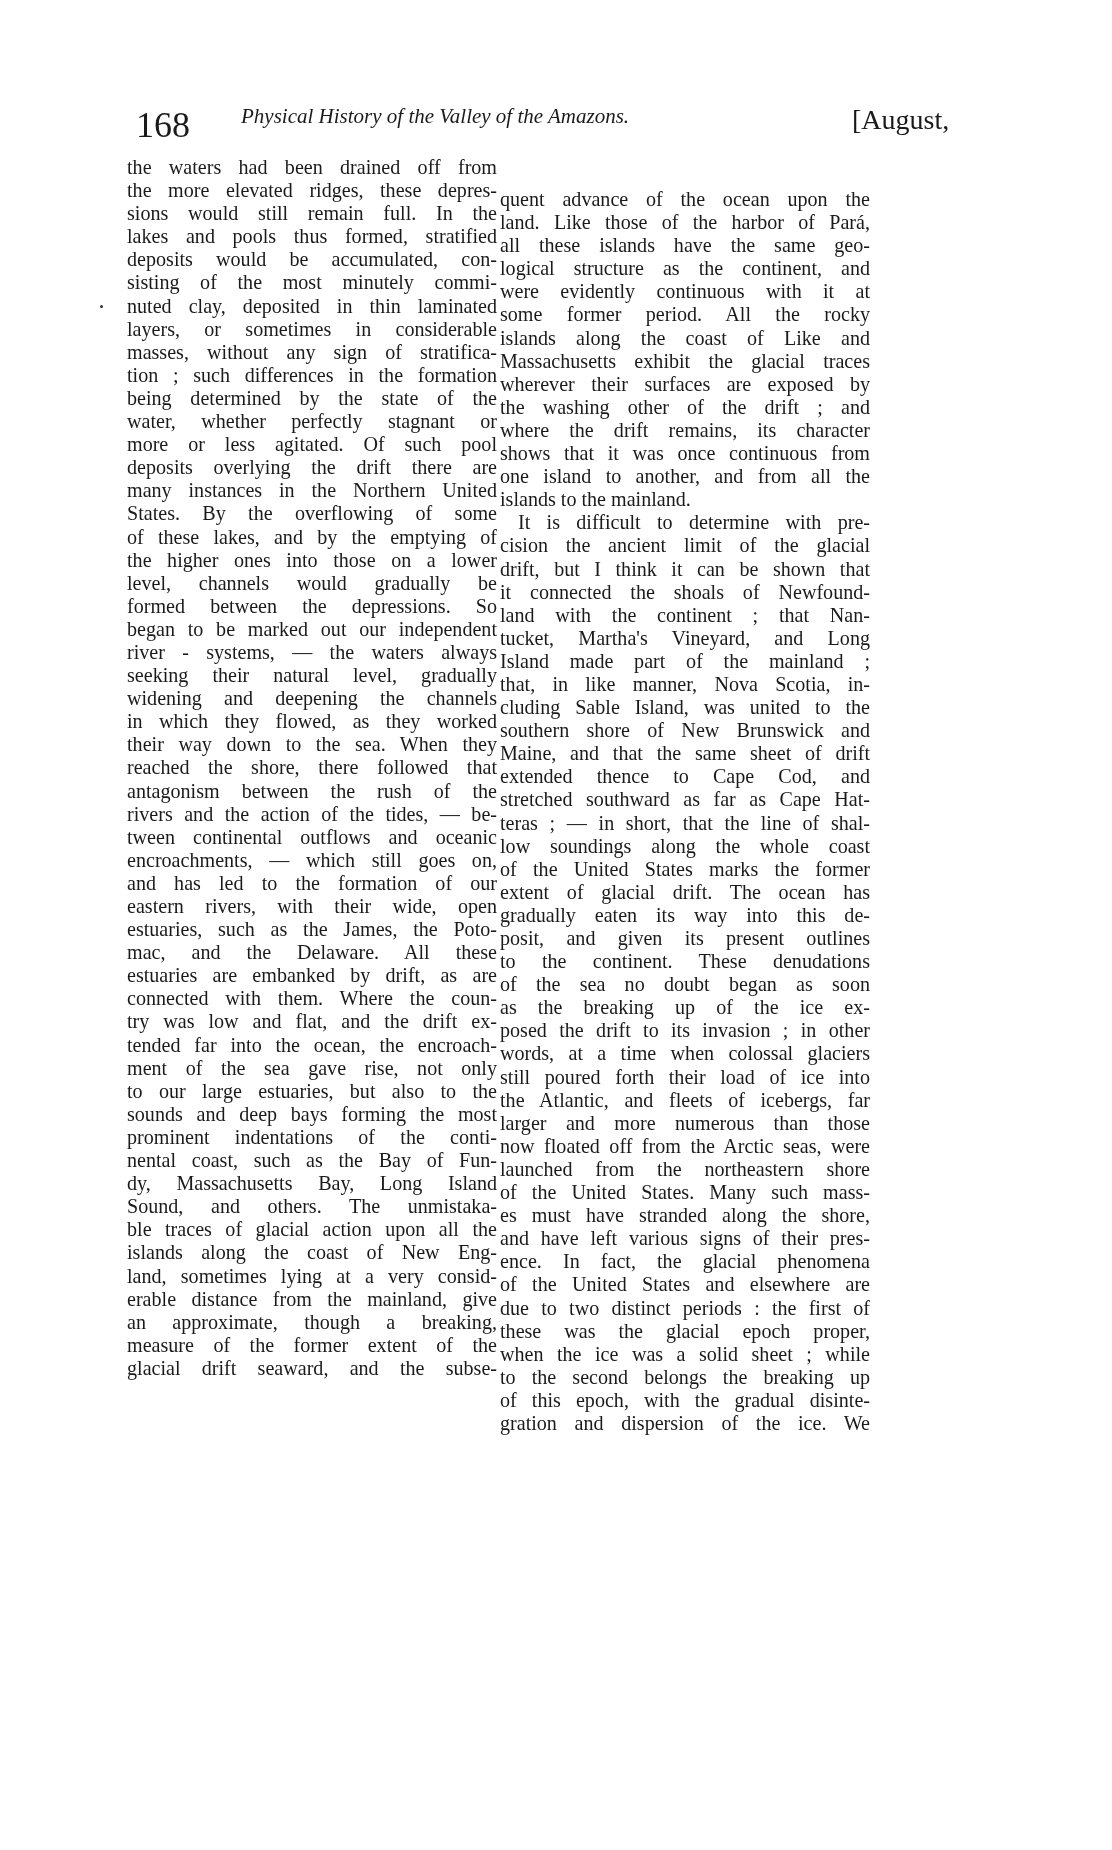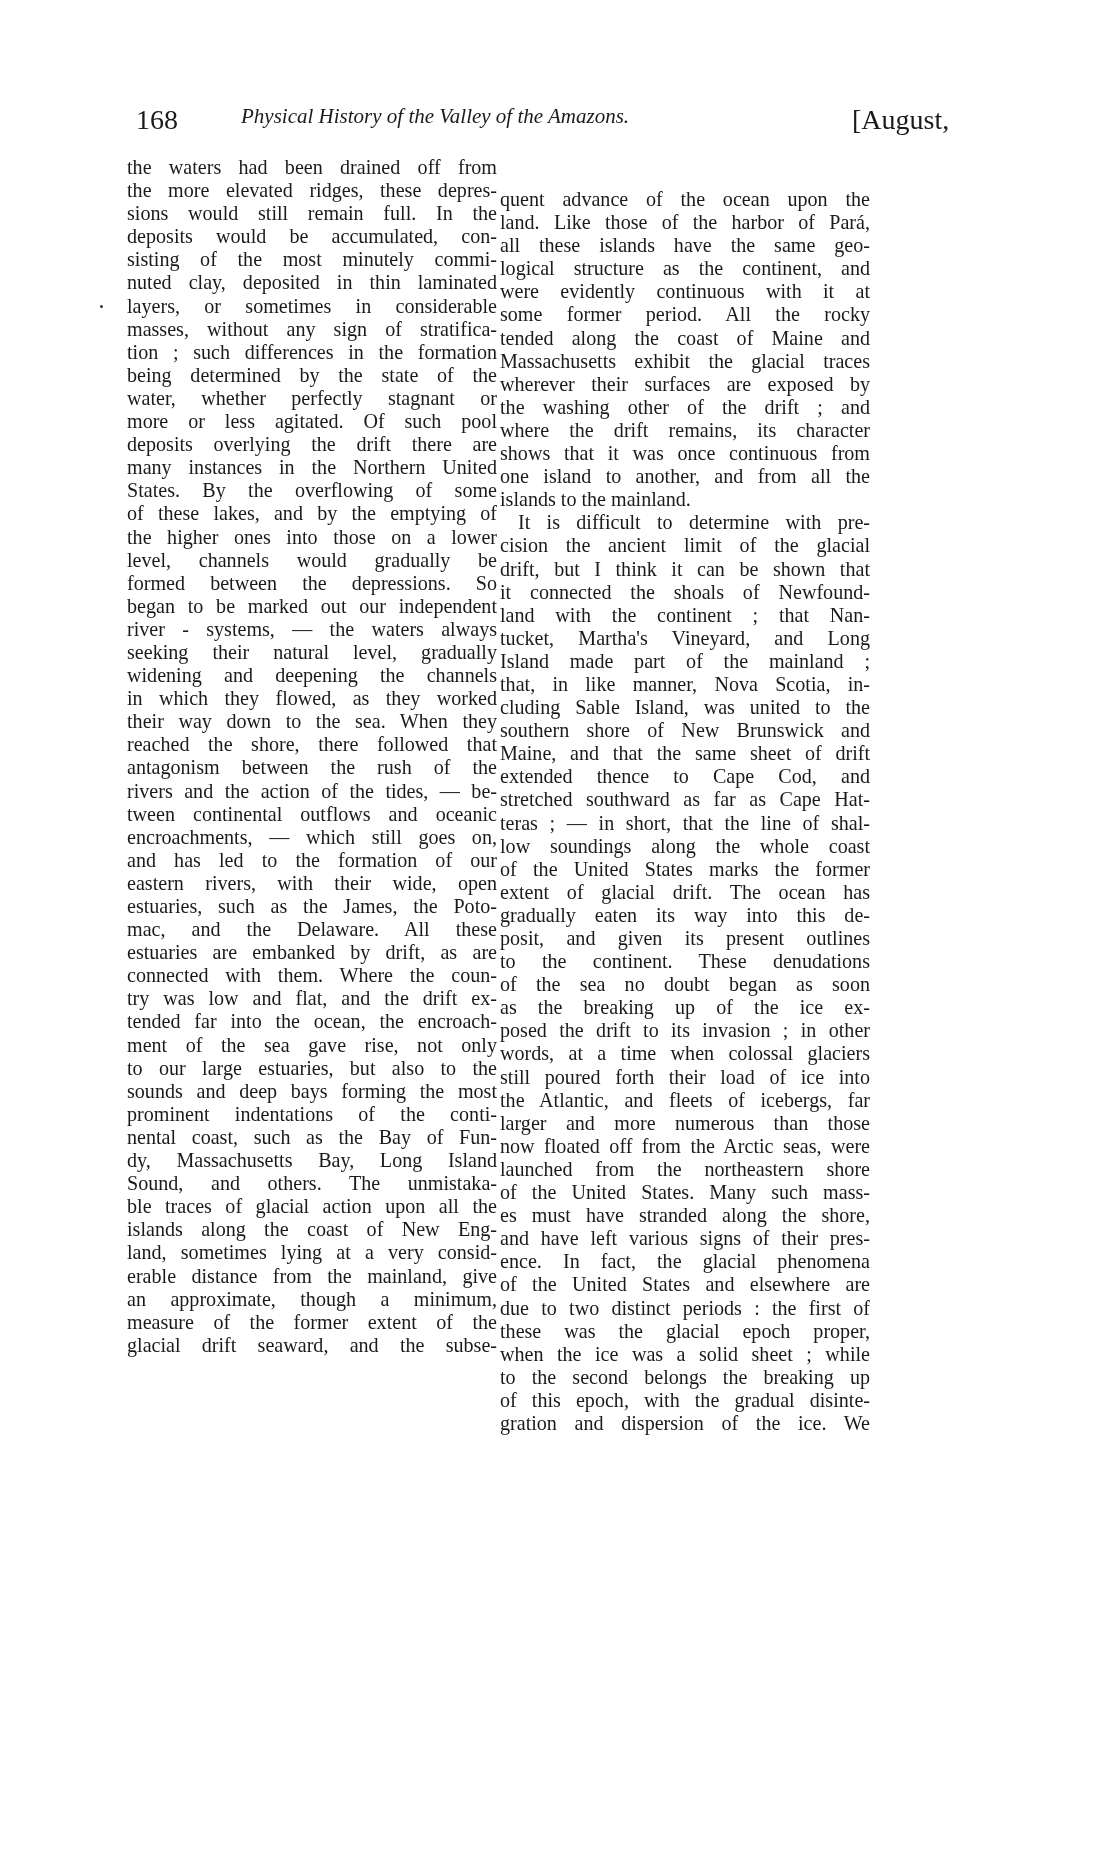--- a/index.html
+++ b/index.html
@@ -1,18 +1,18 @@
 <!DOCTYPE html>
 <html><head>
 <meta charset="utf-8">
 <style>
   html, body { margin: 0; padding: 0; background: #ffffff; }
   body { width: 1112px; height: 1850px; position: relative; overflow: hidden; font-family: "Liberation Serif", "DejaVu Serif", serif; color: #1a1a1a; }
   .header { position: absolute; top: 104px; left: 126px; width: 760px; height: 40px; }
-  .page-number { position: absolute; left: 10px; top: 0; font-size: 28px; }
+  .page-number { position: absolute; left: 10px; top: 0; font-size: 36px; }
   .running-title { position: absolute; left: 115px; top: 0; font-size: 21px; font-style: italic; white-space: nowrap; }
   .month { position: absolute; left: 726px; top: 0; font-size: 28px; white-space: nowrap; }
   .column { position: absolute; top: 156px; width: 370px; font-size: 20.1px; line-height: 23.1px; }
   .col-left { left: 127px; }
   .col-right { left: 500px; margin-top: 32px; }
   .line { display: block; text-align: justify; text-align-last: justify; height: 23.1px; white-space: nowrap; }
   .line.last { text-align-last: left; }
   .line.indent { padding-left: 18px; }
   .dot { position: absolute; left: 100px; top: 305px; width: 3px; height: 3px; background: #333; border-radius: 50%; }
 </style>
@@ -24,20 +24,21 @@
   <span class="running-title">Physical History of the Valley of the Amazons.</span>
   <span class="month">[August,</span>
 </div>
 
 <div class="dot"></div>
 
 <div class="column col-left" id="col-left">
     <span class="line">the waters had been drained off from</span>
     <span class="line">the more elevated ridges, these depres-</span>
     <span class="line">sions would still remain full.  In the</span>
+    <span class="line">lakes and pools thus formed, stratified</span>
     <span class="line">deposits would be accumulated, con-</span>
     <span class="line">sisting of the most minutely commi-</span>
     <span class="line">nuted clay, deposited in thin laminated</span>
     <span class="line">layers, or sometimes in considerable</span>
     <span class="line">masses, without any sign of stratifica-</span>
     <span class="line">tion ; such differences in the formation</span>
     <span class="line">being determined by the state of the</span>
     <span class="line">water, whether perfectly stagnant or</span>
     <span class="line">more or less agitated.  Of such pool</span>
     <span class="line">deposits overlying the drift there are</span>
@@ -70,32 +71,32 @@
     <span class="line">to our large estuaries, but also to the</span>
     <span class="line">sounds and deep bays forming the most</span>
     <span class="line">prominent indentations of the conti-</span>
     <span class="line">nental coast, such as the Bay of Fun-</span>
     <span class="line">dy, Massachusetts Bay, Long Island</span>
     <span class="line">Sound, and others.  The unmistaka-</span>
     <span class="line">ble traces of glacial action upon all the</span>
     <span class="line">islands along the coast of New Eng-</span>
     <span class="line">land, sometimes lying at a very consid-</span>
     <span class="line">erable distance from the mainland, give</span>
-    <span class="line">an approximate, though a minimum,</span>
+    <span class="line">an approximate, though a breaking,</span>
     <span class="line">measure of the former extent of the</span>
     <span class="line">glacial drift seaward, and the subse-</span>
   </div>
 <div class="column col-right" id="col-right">
     <span class="line">quent advance of the ocean upon the</span>
     <span class="line">land.  Like those of the harbor of Pará,</span>
     <span class="line">all these islands have the same geo-</span>
     <span class="line">logical structure as the continent, and</span>
     <span class="line">were evidently continuous with it at</span>
     <span class="line">some former period.  All the rocky</span>
-    <span class="line">tended along the coast of Maine and</span>
+    <span class="line">islands along the coast of Like and</span>
     <span class="line">Massachusetts exhibit the glacial traces</span>
     <span class="line">wherever their surfaces are exposed by</span>
     <span class="line">the washing other of the drift ; and</span>
     <span class="line">where the drift remains, its character</span>
     <span class="line">shows that it was once continuous from</span>
     <span class="line">one island to another, and from all the</span>
     <span class="line last">islands to the mainland.</span>
     <span class="line indent">It is difficult to determine with pre-</span>
     <span class="line">cision the ancient limit of the glacial</span>
     <span class="line">drift, but I think it can be shown that</span>

